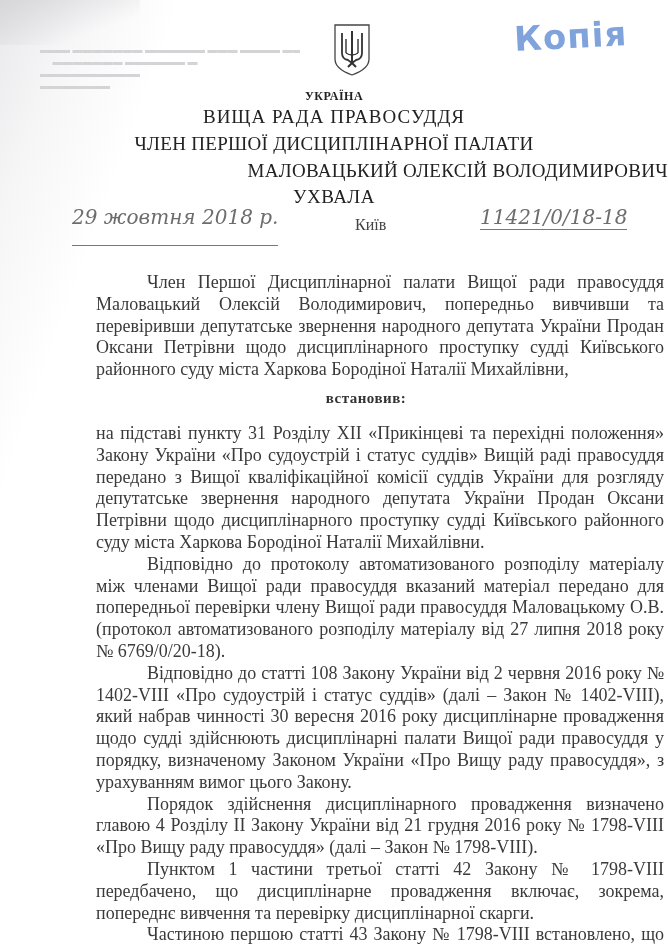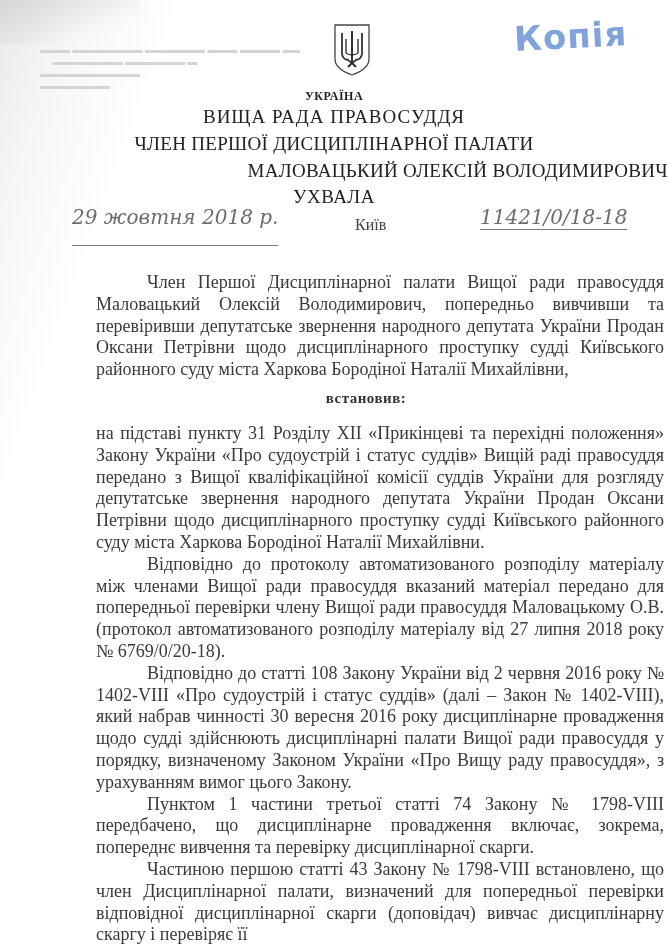--- a/index.html
+++ b/index.html
@@ -92,16 +92,17 @@
   <div class="body intro">
     <p class="ind">Член Першої Дисциплінарної палати Вищої ради правосуддя Маловацький Олексій Володимирович, попередньо вивчивши та перевіривши депутатське звернення народного депутата України Продан Оксани Петрівни щодо дисциплінарного проступку судді Київського районного суду міста Харкова Бородіної Наталії Михайлівни,</p>
   </div>
 
   <div class="estab">встановив:</div>
 
   <div class="body main">
     <p>на підставі пункту 31 Розділу XII «Прикінцеві та перехідні положення» Закону України «Про судоустрій і статус суддів» Вищій раді правосуддя передано з Вищої кваліфікаційної комісії суддів України для розгляду депутатське звернення народного депутата України Продан Оксани Петрівни щодо дисциплінарного проступку судді Київського районного суду міста Харкова Бородіної Наталії Михайлівни.</p>
     <p class="ind">Відповідно до протоколу автоматизованого розподілу матеріалу між членами Вищої ради правосуддя вказаний матеріал передано для попередньої перевірки члену Вищої ради правосуддя Маловацькому О.В. (протокол автоматизованого розподілу матеріалу від 27 липня 2018 року № 6769/0/20-18).</p>
     <p class="ind">Відповідно до статті 108 Закону України від 2 червня 2016 року № 1402-VIII «Про судоустрій і статус суддів» (далі – Закон № 1402-VIII), який набрав чинності 30 вересня 2016 року дисциплінарне провадження щодо судді здійснюють дисциплінарні палати Вищої ради правосуддя у порядку, визначеному Законом України «Про Вищу раду правосуддя», з урахуванням вимог цього Закону.</p>
-    <p class="ind">Пунктом 1 частини третьої статті 74 Закону № 1798-VIII передбачено, що дисциплінарне провадження включає, зокрема, попереднє вивчення та перевірку дисциплінарної скарги.</p>
+    <p class="ind">Порядок здійснення дисциплінарного провадження визначено главою 4 Розділу ІІ Закону України від 21 грудня 2016 року № 1798-VIII «Про Вищу раду правосуддя» (далі – Закон № 1798-VIII).</p>
+    <p class="ind">Пунктом 1 частини третьої статті 42 Закону № 1798-VIII передбачено, що дисциплінарне провадження включає, зокрема, попереднє вивчення та перевірку дисциплінарної скарги.</p>
     <p class="ind">Частиною першою статті 43 Закону № 1798-VIII встановлено, що член Дисциплінарної палати, визначений для попередньої перевірки відповідної дисциплінарної скарги (доповідач) вивчає дисциплінарну скаргу і перевіряє її</p>
   </div>
 </div>
 
 </body></html>

